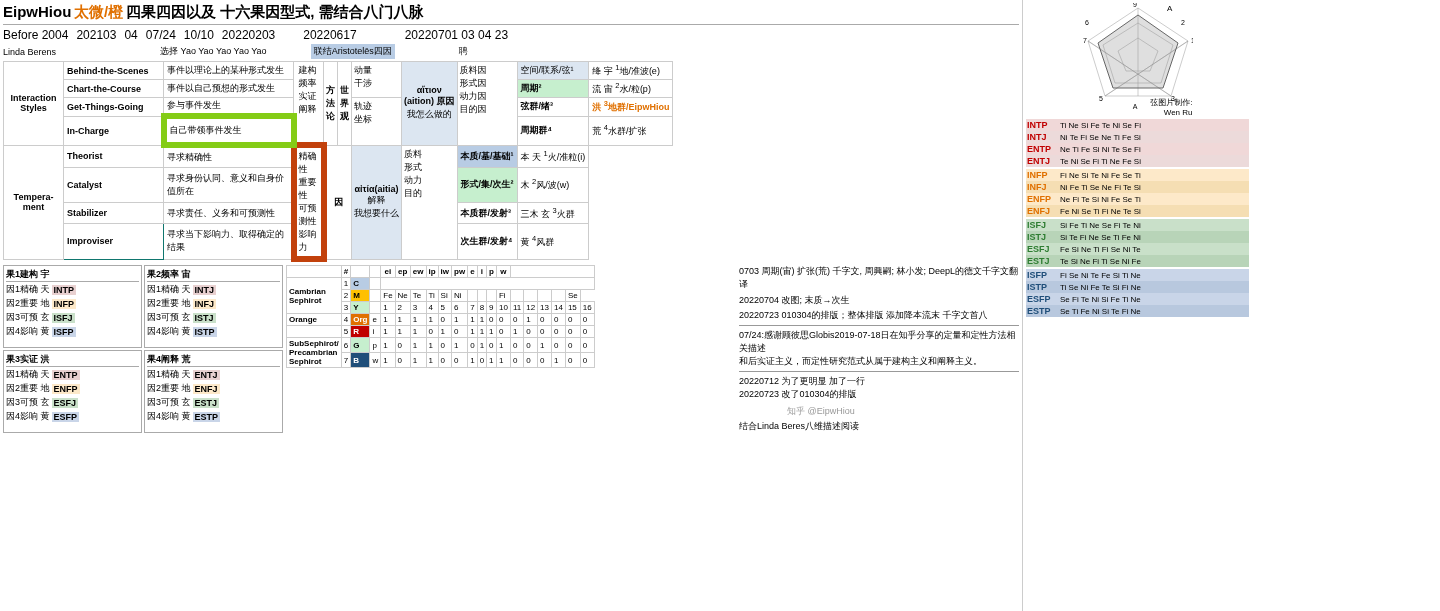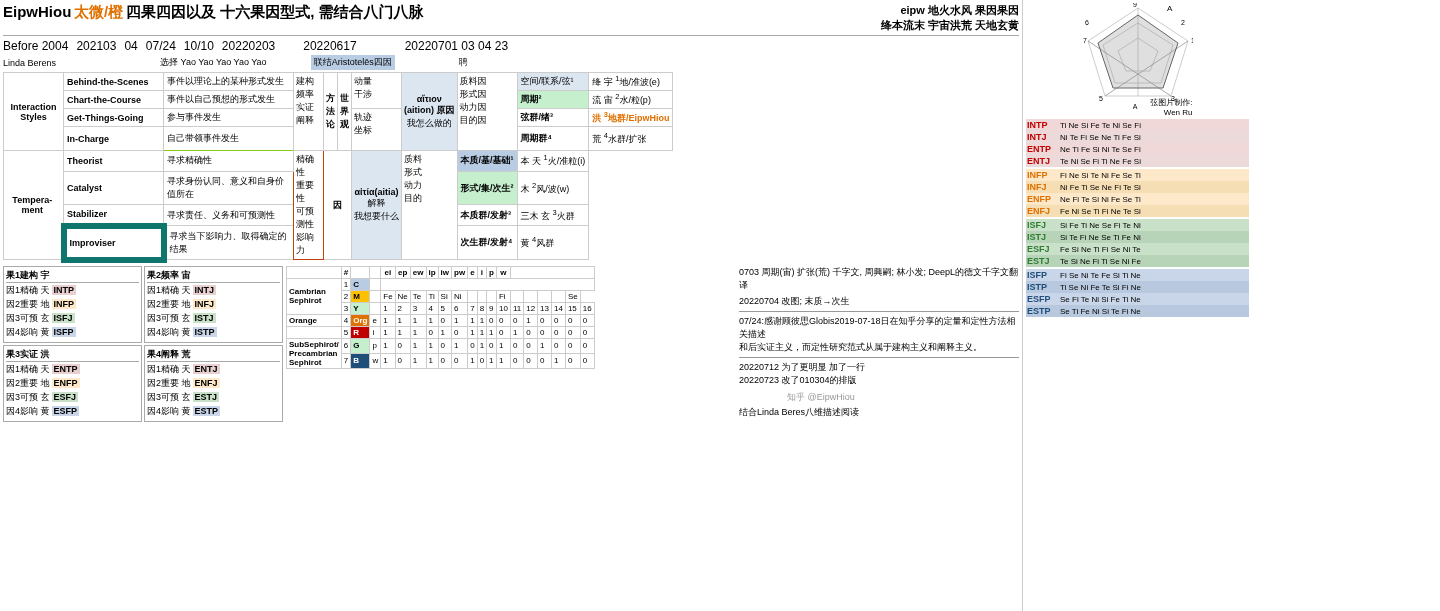--- a/index.html
+++ b/index.html
@@ -33,24 +33,20 @@
 <div class="main-container">
 
   <div style="flex:1; padding:3px; font-size:10px;">
 
     <div style="display:flex; justify-content:space-between; align-items:flex-start; margin-bottom:3px; border-bottom:1px solid #aaa; padding-bottom:2px;">
       <div>
         <span style="font-size:15px; font-weight:bold;">EipwHiou</span>
         <span style="font-size:15px; font-weight:bold; color:#e07000;">太微/橙</span>
         <span style="font-size:15px; font-weight:bold;">四果四因以及 十六果因型式, 需结合八门八脉</span>
       </div>
-      <div style="text-align:right;">
-        <div style="font-size:11px; font-weight:bold;">eipw 地火水风 果因果因</div>
-        <div style="font-size:11px; font-weight:bold;">绛本流末 宇宙洪荒 天地玄黄</div>
-      </div>
     </div>
 
     <div style="display:flex; gap:8px; font-size:12px; margin-bottom:2px; align-items:center;">
       <span>Before 2004</span>
       <span>202103</span>
       <span>04</span>
       <span>07/24</span>
       <span>10/10</span>
       <span>20220203</span>
       <span style="margin-left:20px;">20220617</span>
@@ -109,30 +105,30 @@
           <td style="border:1px solid #ccc; padding:1px 3px;">参与事件发生</td>
           <td rowspan="2" style="border:1px solid #ccc; padding:2px; vertical-align:top;">
             <div>轨迹</div>
             <div>坐标</div>
           </td>
           <td style="border:1px solid #ccc; padding:1px 3px; font-weight:bold;">弦群/绪³</td>
           <td style="border:1px solid #ccc; padding:1px 3px; color:#e07000; font-weight:bold;">洪 <sup>3</sup>地群/<span style="color:#e07000;font-weight:bold;">EipwHiou</span></td>
         </tr>
         <tr>
           <td style="border:1px solid #ccc; padding:1px 3px; font-weight:bold;">In-Charge</td>
-          <td style="border:1px solid #84cc16; padding:5px 3px;">自己带领事件发生</td>
+          <td style="border:6px solid #84cc16; padding:5px 3px;">自己带领事件发生</td>
           <td style="border:1px solid #ccc; padding:1px 3px; font-weight:bold;">周期群⁴</td>
           <td style="border:1px solid #ccc; padding:1px 3px;">荒 <sup>4</sup>水群/扩张</td>
         </tr>
 
         <tr>
           <td rowspan="4" style="border:1px solid #ccc; padding:2px; font-weight:bold; text-align:center; vertical-align:middle;">Tempera­ment</td>
           <td style="border:1px solid #ccc; padding:1px 3px; font-weight:bold;">Theorist</td>
           <td style="border:1px solid #ccc; padding:1px 3px;">寻求精确性</td>
-          <td rowspan="4" style="border:1px solid #c2410c; padding:2px; vertical-align:top;">
+          <td rowspan="4" style="border:6px solid #c2410c; padding:2px; vertical-align:top;">
             <div>精确性</div>
             <div>重要性</div>
             <div>可预测性</div>
             <div>影响力</div>
           </td>
           <td rowspan="4" colspan="2" style="border:1px solid #ccc; padding:2px; vertical-align:middle; text-align:center; font-weight:bold;">因</td>
           <td rowspan="4" style="border:1px solid #ccc; padding:2px; text-align:center; vertical-align:middle; background:#dce6f1;">
             <div style="font-weight:bold;">αἰτία(aitia)</div>
             <div>解释</div>
             <div>我想要什么</div>
@@ -152,21 +148,21 @@
           <td style="border:1px solid #ccc; padding:1px 3px; font-weight:bold; background:#c6efce;">形式/集/次生²</td>
           <td style="border:1px solid #ccc; padding:1px 3px;">木 <sup>2</sup>风/波(w)</td>
         </tr>
         <tr>
           <td style="border:1px solid #ccc; padding:1px 3px; font-weight:bold;">Stabilizer</td>
           <td style="border:1px solid #ccc; padding:1px 3px;">寻求责任、义务和可预测性</td>
           <td style="border:1px solid #ccc; padding:1px 3px; font-weight:bold;">本质群/发射³</td>
           <td style="border:1px solid #ccc; padding:1px 3px;">三木 玄 <sup>3</sup>火群</td>
         </tr>
         <tr>
-          <td style="border:6px solid #0f766e; padding:1px 3px; font-weight:bold;">Improviser</td>
+          <td style="border:1px solid #0f766e; padding:1px 3px; font-weight:bold;">Improviser</td>
           <td style="border:1px solid #ccc; padding:1px 3px;">寻求当下影响力、取得确定的结果</td>
           <td style="border:1px solid #ccc; padding:1px 3px; font-weight:bold;">次生群/发射⁴</td>
           <td style="border:1px solid #ccc; padding:1px 3px;">黄 <sup>4</sup>风群</td>
         </tr>
       </tbody>
         </table>
     </div>
 
     <div style="display:flex; gap:3px; margin-top:3px;">
 
@@ -410,20 +406,21 @@
               <td style="border:1px solid #ccc; padding:1px 2px;">0</td>
               <td style="border:1px solid #ccc; padding:1px 2px;">0</td>
             </tr>
           </tbody>
         </table>
       </div>
 
       <div style="width:280px; font-size:9px;">
         <div style="margin-bottom:3px;">0703 周期(宙) 扩张(荒) 千字文, 周興嗣; 林小发; DeepL的德文千字文翻译</div>
         <div style="margin-bottom:2px;">20220704 改图; 末质→次生</div>
+        <div style="margin-bottom:2px;">20220723 010304的排版；整体排版 添加降本流末 千字文首八</div>
         <div style="height:1px; background:#999; margin:3px 0;"></div>
         <div>07/24:感谢顾彼思Globis2019-07-18日在知乎分享的定量和定性方法相关描述</div>
         <div style="margin-bottom:3px;">和后实证主义，而定性研究范式从属于建构主义和阐释主义。</div>
         <div style="height:1px; background:#999; margin:3px 0;"></div>
         <div>20220712 为了更明显 加了一行</div>
         <div>20220723 改了010304的排版</div>
         <div style="margin-top:4px; color:#999;margin-left:48px;">知乎 @EipwHiou</div>
         <div style="margin-top:2px; font-size:9px;">结合Linda Beres八维描述阅读</div>
       </div>
     </div>

